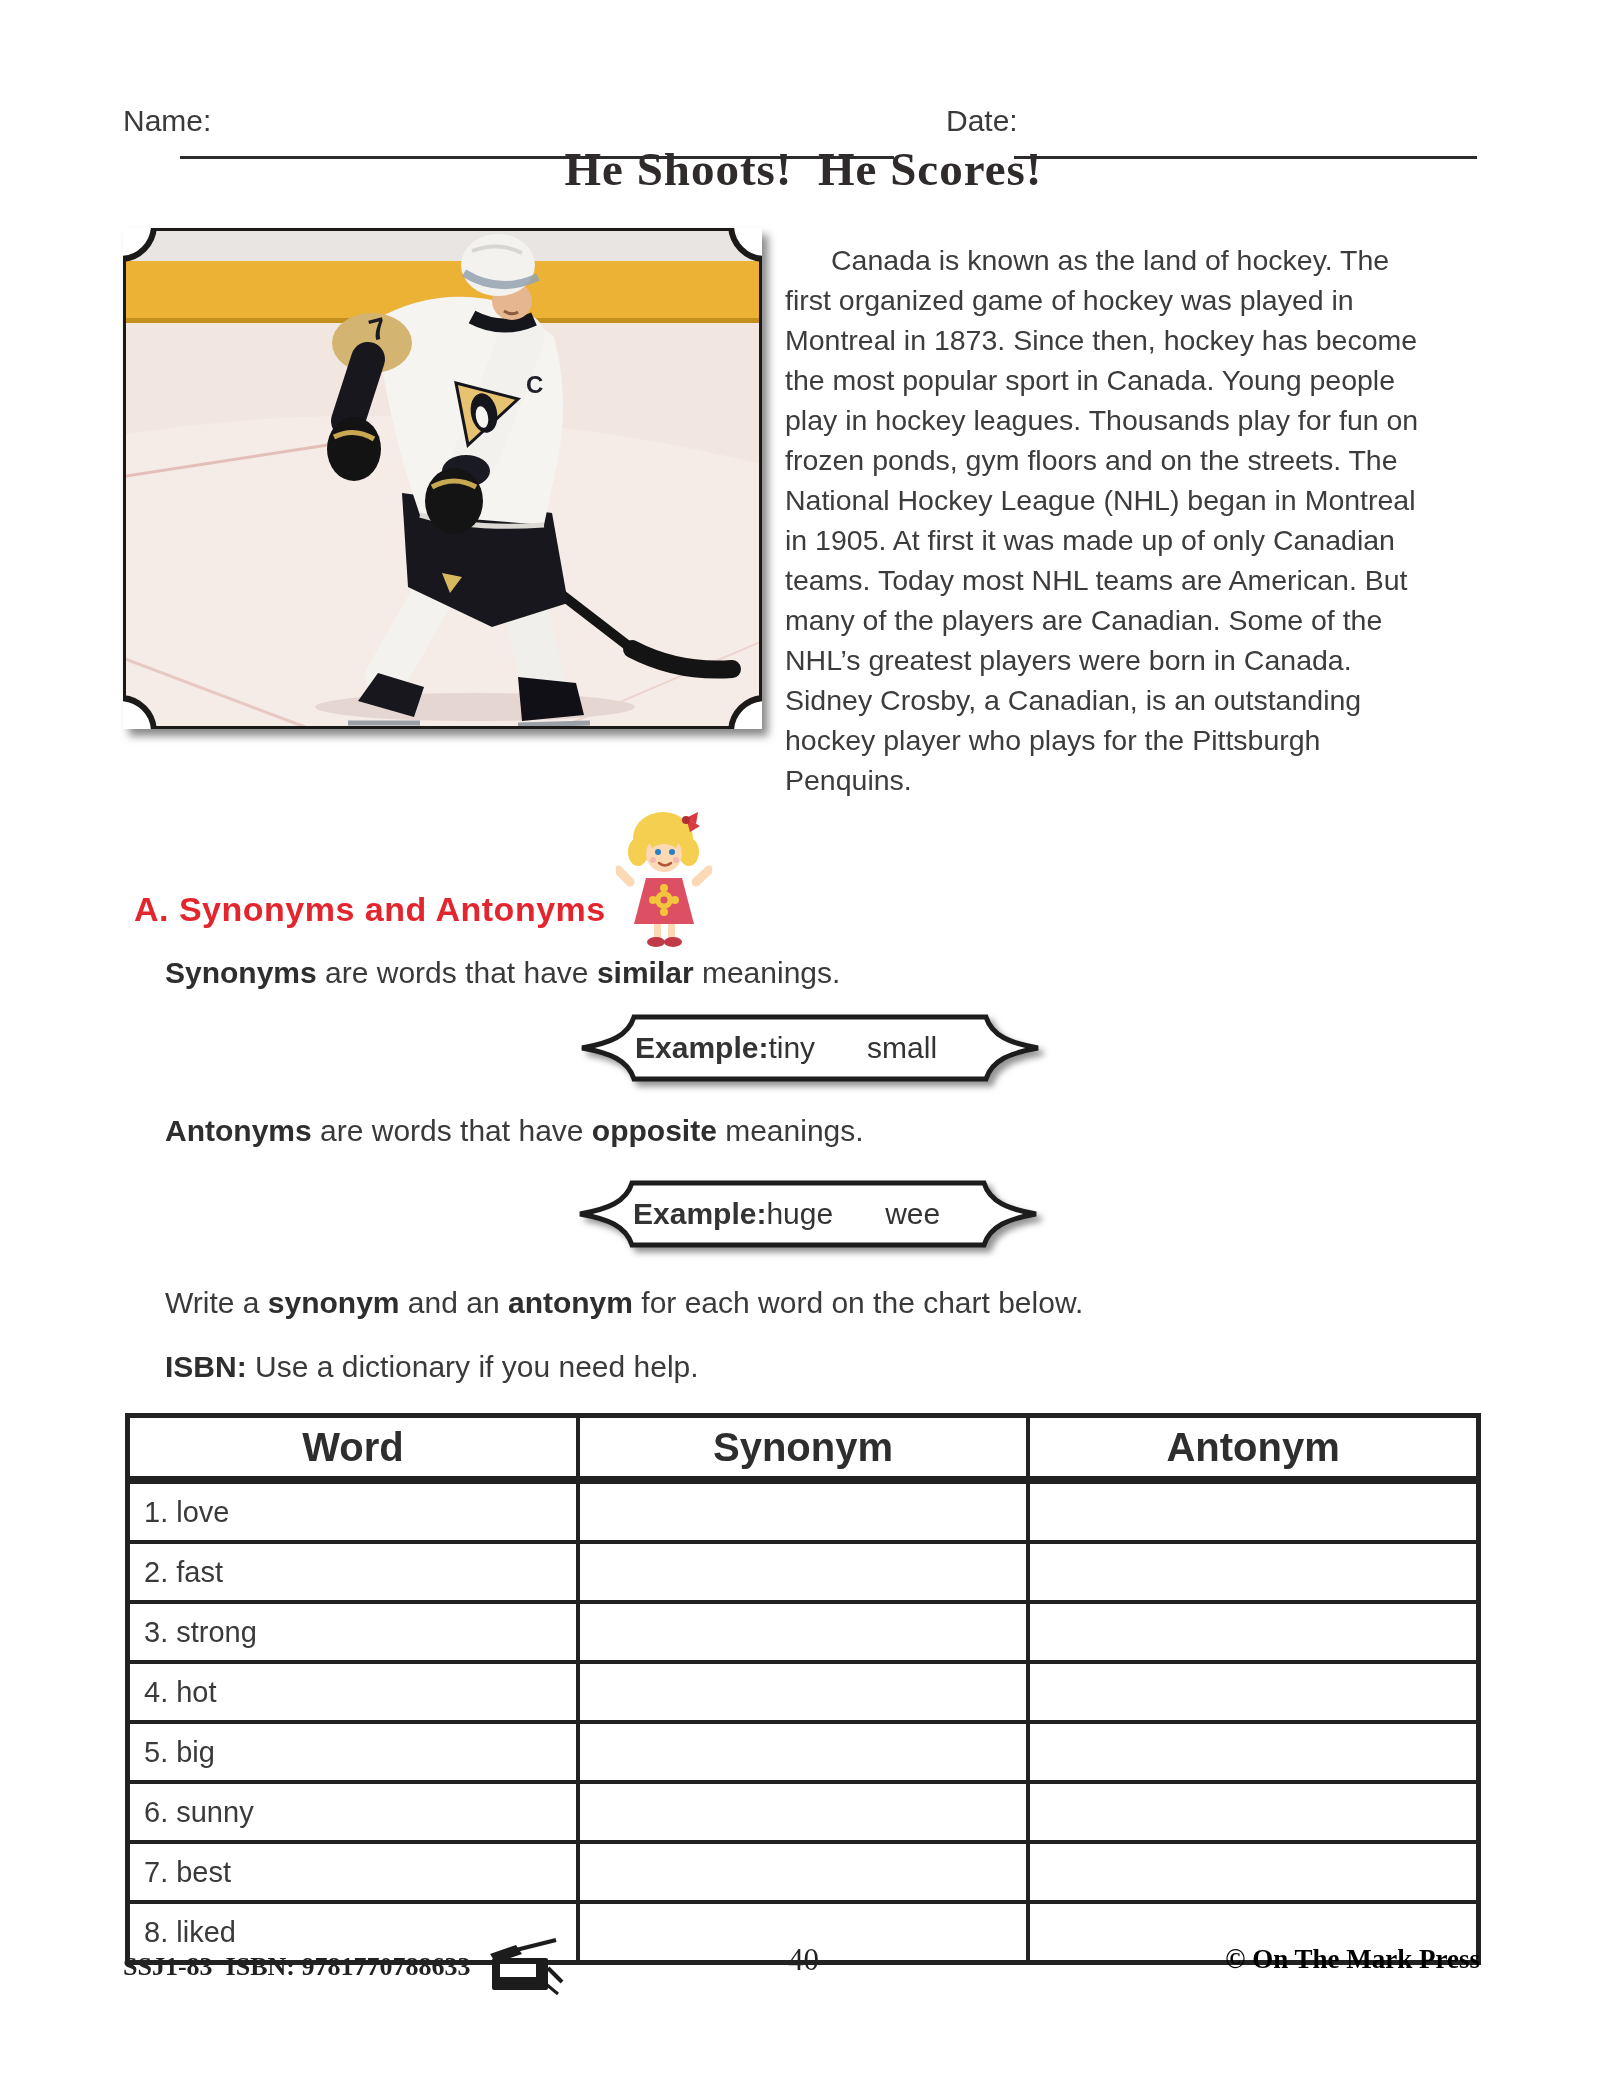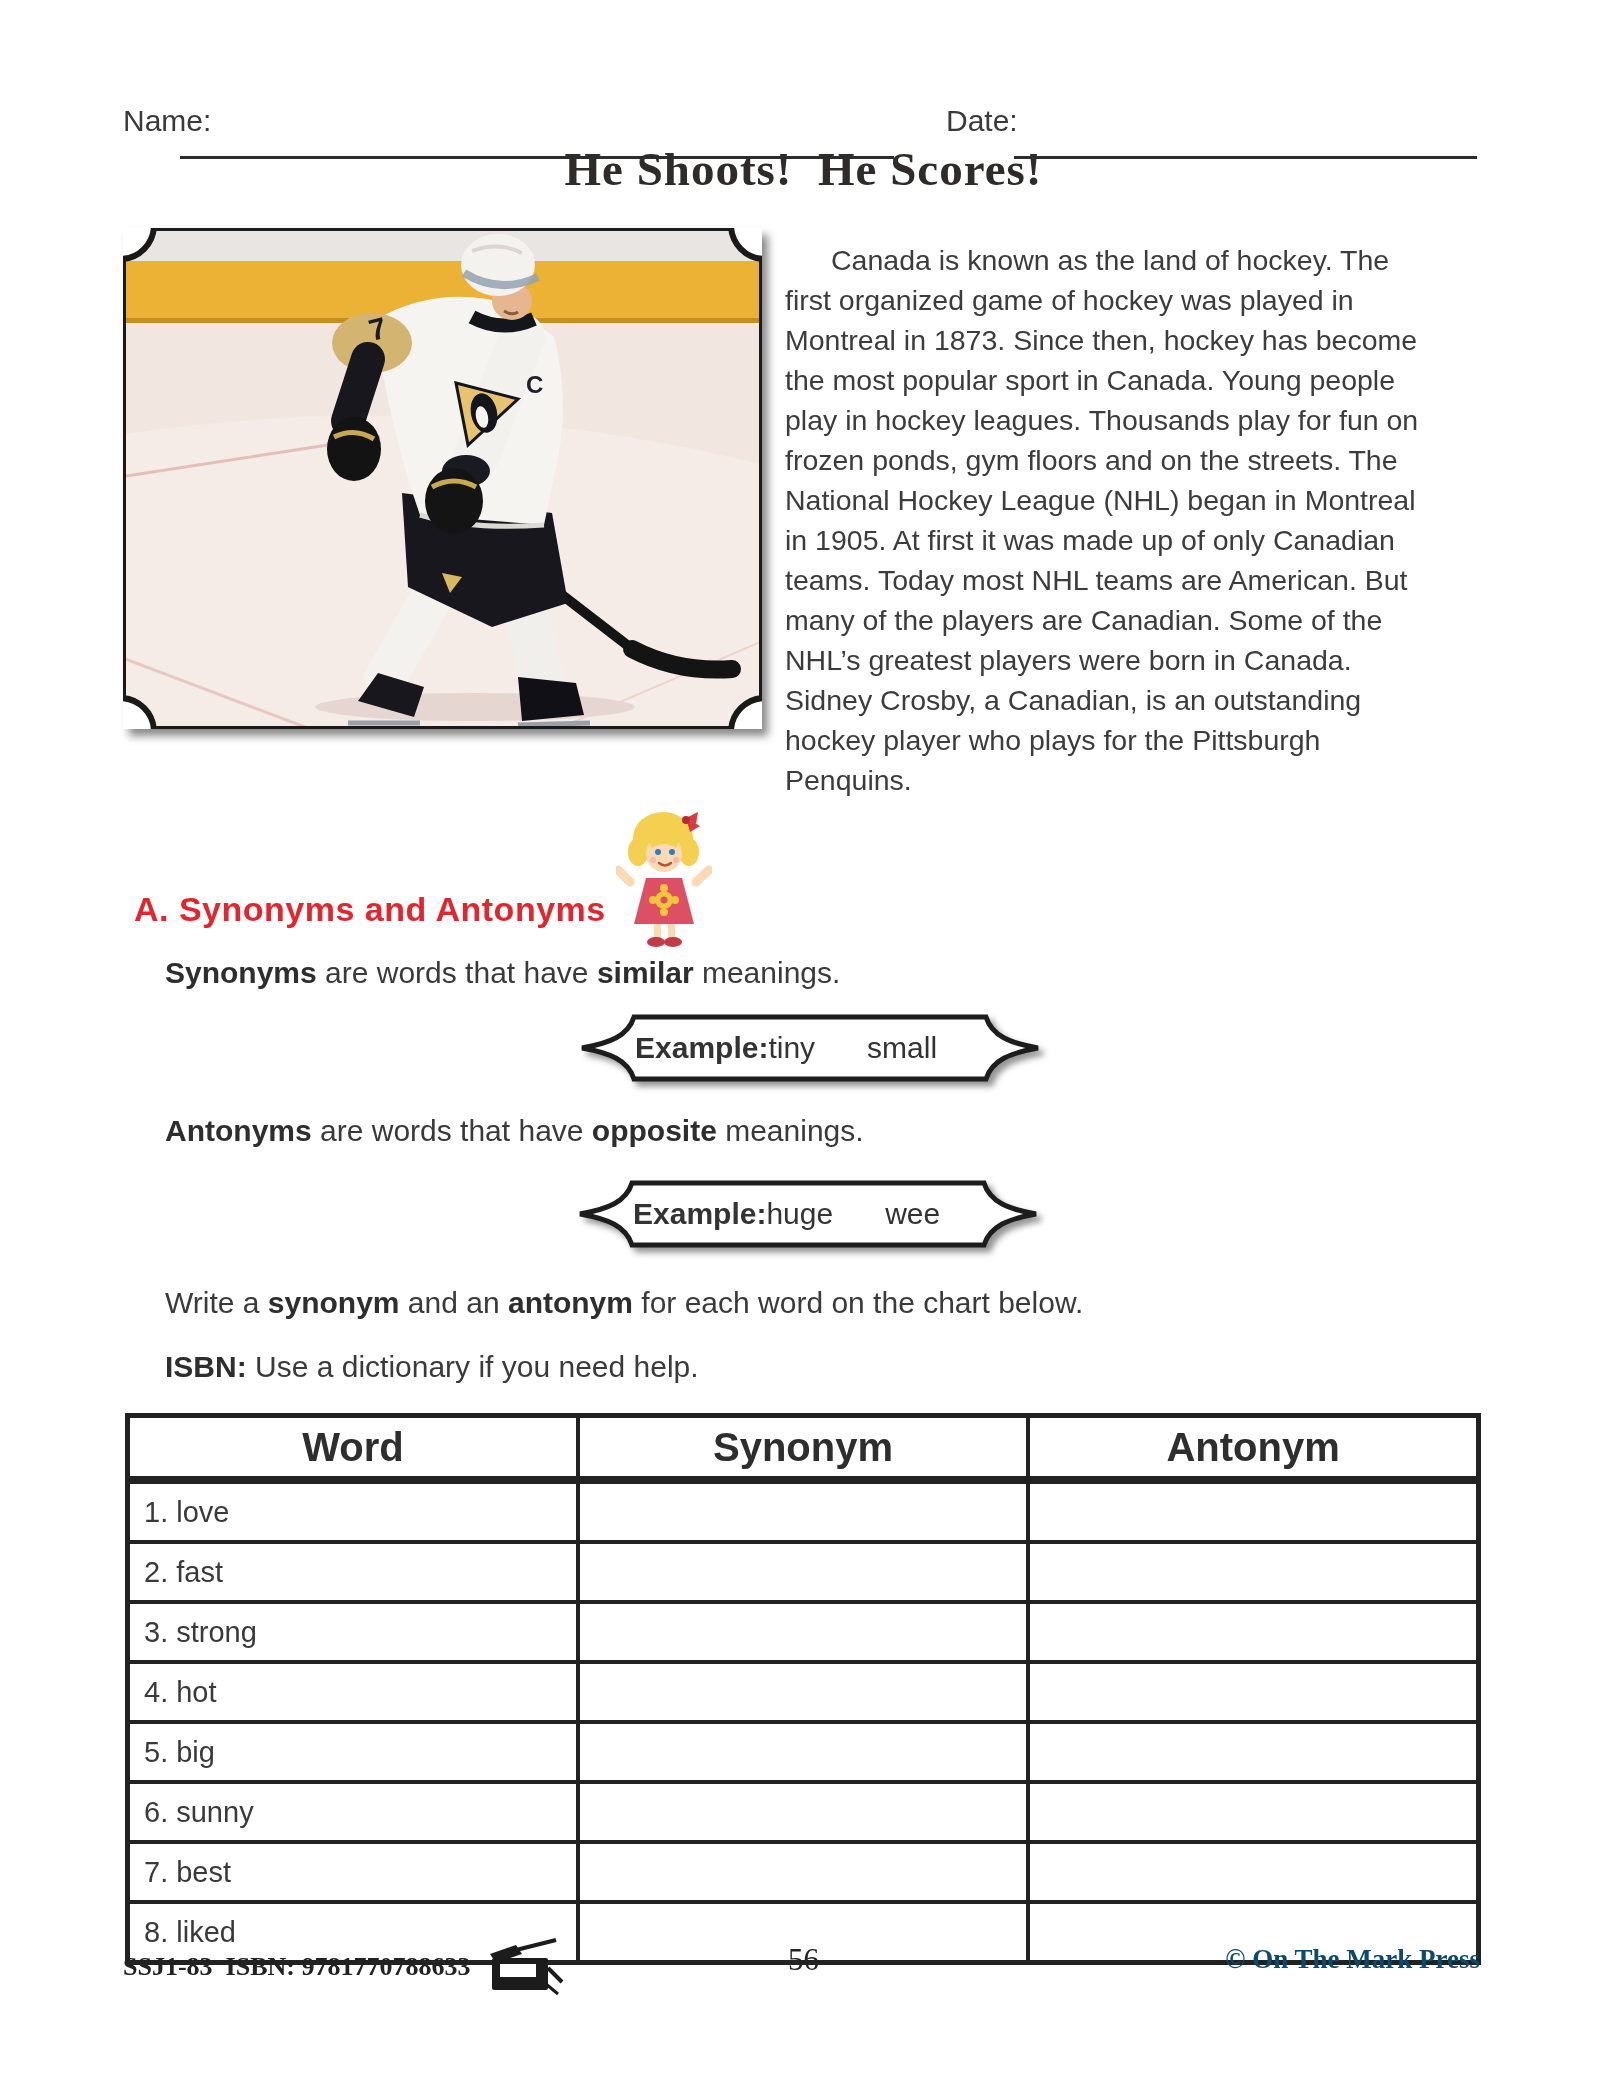--- a/index.html
+++ b/index.html
@@ -60,21 +60,21 @@
     padding:0 0 0 14px; text-align:left; vertical-align:middle;
   }
   
   .footer-left{left:123px; top:1938px; display:flex; align-items:center;}
   .footer-code{font-family:"Liberation Serif", serif; font-weight:bold;
     font-size:26px; color:#222; white-space:pre;}
   .copier{width:78px; height:58px; margin-left:16px;}
   .page-num{left:50%; transform:translateX(-50%); top:1942px;
     font-family:"Liberation Serif", serif; font-size:31px; color:#222;}
   .copyright{right:127px; top:1944px; font-family:"Liberation Serif", serif;
-    font-weight:bold; font-size:27px; color:#0c4a6e;}
+    font-weight:bold; font-size:27px; color:#000000;}
 </style>
 </head>
 <body>
 
 <div class="page">
 
   <span class="abs field-label" style="left:123px; top:104px;">Name:</span>
   <div class="abs writing-line" style="left:180px; top:156px; width:714px;"></div>
   <span class="abs field-label" style="left:946px; top:104px;">Date:</span>
   <div class="abs writing-line" style="left:1014px; top:156px; width:463px;"></div>
@@ -283,16 +283,16 @@
     <span class="footer-code">SSJ1-83  ISBN: 9781770788633</span>
     <svg class="copier" viewBox="0 0 78 58">
       <path d="M4,16 L30,7 L36,16 L10,25 Z" fill="#1c1c1c"></path>
       <line x1="30" y1="12" x2="70" y2="2" stroke="#1c1c1c" stroke-width="4"></line>
       <rect x="6" y="20" width="56" height="32" rx="2" fill="#1c1c1c"></rect>
       <rect x="14" y="26" width="36" height="13" fill="#ffffff"></rect>
       <line x1="62" y1="30" x2="76" y2="44" stroke="#1c1c1c" stroke-width="4"></line>
       <line x1="60" y1="46" x2="72" y2="56" stroke="#1c1c1c" stroke-width="3"></line>
     </svg>
   </div>
-  <span class="abs page-num">56</span>
+  <span class="abs page-num">40</span>
   <span class="abs copyright">© On The Mark Press</span>
 
 </div>
 
 </body></html>

